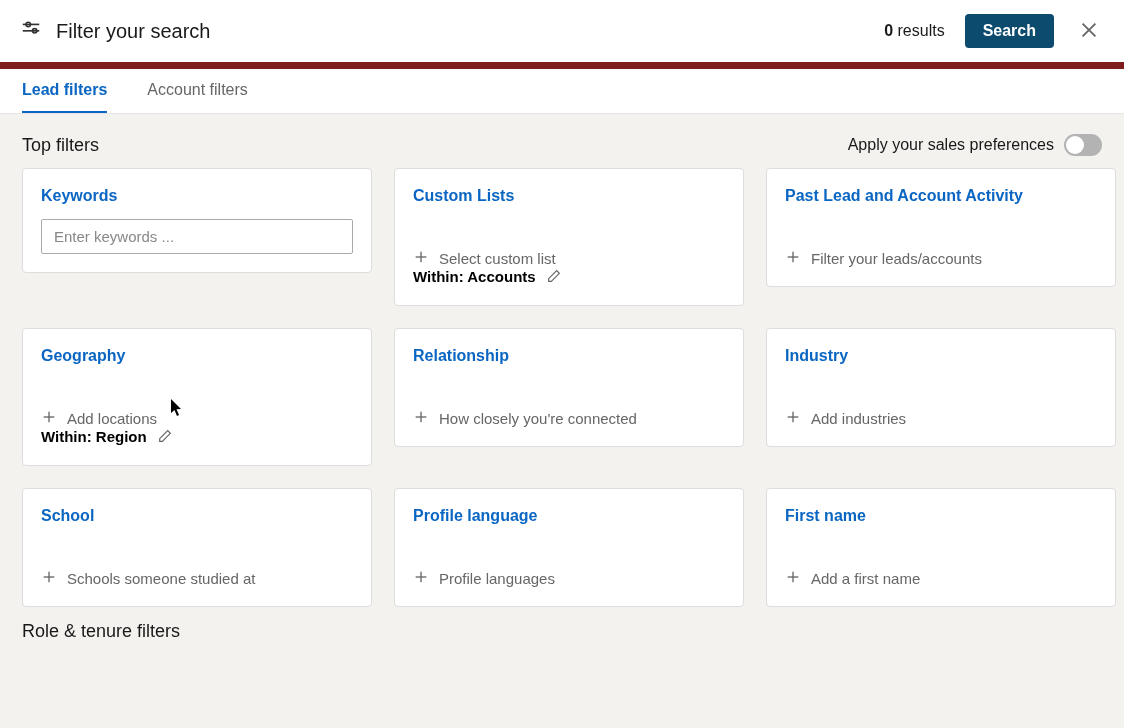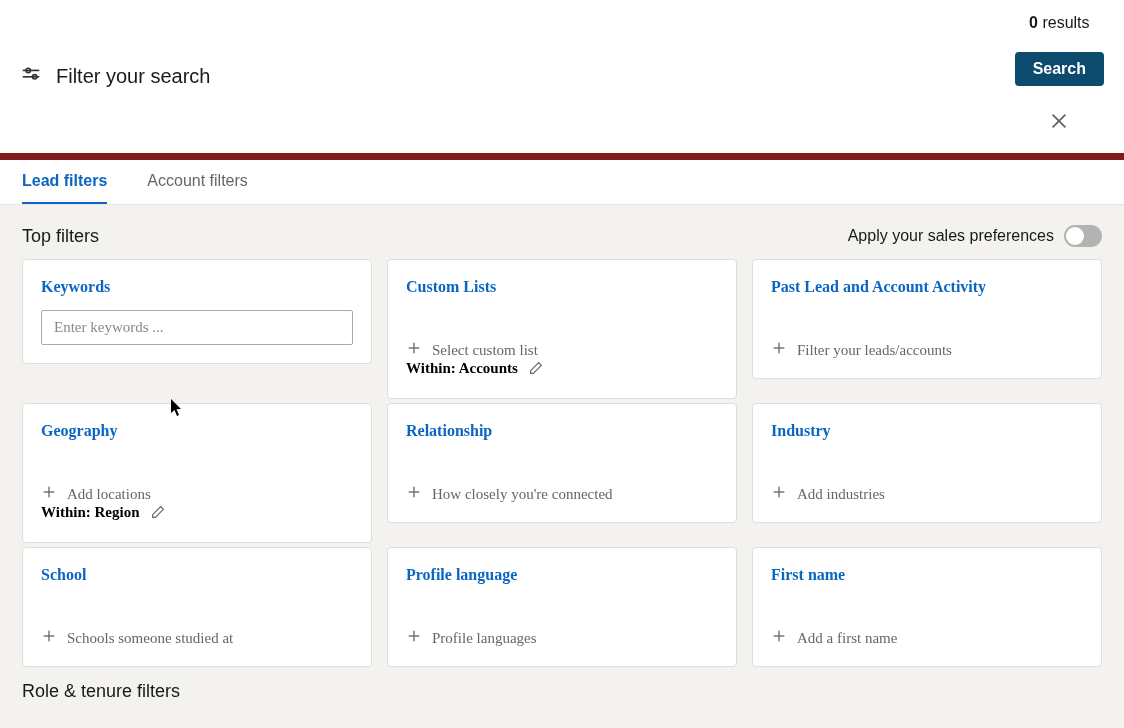--- a/index.html
+++ b/index.html
@@ -4,41 +4,41 @@
 <style>
   * { box-sizing: border-box; }
   html, body { margin:0; padding:0; font-family: -apple-system, BlinkMacSystemFont, "Segoe UI", Helvetica, Arial, sans-serif; background:#fff; color:rgba(0,0,0,0.9); }
   body { width:1124px; height:728px; overflow:hidden; position:relative; }
 
   
   .header { display:flex; padding: 14px 20px; border-bottom:7px solid #7f1d1d; }
   .header-left { display:flex; align-items:center; gap:14px; }
   .settings-icon svg { width:22px; height:22px; stroke:#333; stroke-width:1.8; fill:none; }
   .page-title { font-size:20px; font-weight:500; }
-  .header-right { margin-left:auto; display:flex; align-items:center; gap:20px;flex-direction:column; }
+  .header-right { margin-left:auto; display:flex; align-items:center; gap:20px; }
   .results-count { font-size:16px; }
   .results-count b { font-weight:600; }
   .search-btn { background:#0c4a6e; color:#fff; font-size:16px; font-weight:600; padding:8px 18px; border:none; border-radius:4px; cursor:pointer; }
   .close-btn { background:none; border:none; cursor:pointer; padding:4px; }
   .close-btn svg { width:22px; height:22px; stroke:#666; stroke-width:2; }
 
   
   .tabs { display:flex; gap:40px; padding: 0 22px; border-bottom:1px solid #e5e5e5; }
   .tab { padding:12px 0; font-size:16px; cursor:pointer; color:#666; font-weight:500; }
   .tab.active { color:#0a66c2; border-bottom:2px solid #0a66c2; font-weight:600; }
 
   
   .body-area { background:#f3f2ef; padding:0 22px 20px 22px; height:calc(728px - 60px - 46px); overflow:auto; }
   .body-top { display:flex; align-items:flex-end; justify-content:space-between; padding:20px 0 12px 0; }
   .section-heading { font-size:18px; font-weight:400; }
   .prefs-row { display:flex; align-items:center; gap:10px; font-size:16px; }
   .toggle { width:38px; height:22px; background:#b3b3b3; border-radius:11px; position:relative; cursor:pointer; }
   .toggle::after { content:""; width:18px; height:18px; background:#fff; border-radius:50%; position:absolute; top:2px; left:2px; }
 
-  .grid { display:grid; grid-template-columns: repeat(3, 350px); gap:4px; justify-content:space-between; align-items:start;font-family:Liberation Serif, serif; }
+  .grid { display:grid; grid-template-columns: repeat(3, 350px); gap:22px; justify-content:space-between; align-items:start; }
   .card { background:#fff; border:1px solid #ddd; border-radius:4px; padding:18px 18px 18px 18px; }
   .card-title { color:#0a66c2; font-size:16px; font-weight:600; margin-bottom:14px; }
   .add-row { display:flex; align-items:center; gap:10px; color:#666; font-size:15px; cursor:pointer;margin-top:44px; }
   .add-row svg { width:16px; height:16px; stroke:#666; stroke-width:2; fill:none; }
   .within-row { display:flex; gap:10px; font-size:15px; margin-top:0; color:#000; font-weight:600; }
   .within-row .label-light { font-weight:600; }
   .within-row .edit svg { width:16px; height:16px; stroke:#666; stroke-width:1.8; fill:none; cursor:pointer; }
 
   .keyword-input { width:100%; padding:8px 12px; border:1px solid #aaa; border-radius:2px; font-size:15px; font-family:inherit; color:#333; }
   .keyword-input::placeholder { color:#888; }

